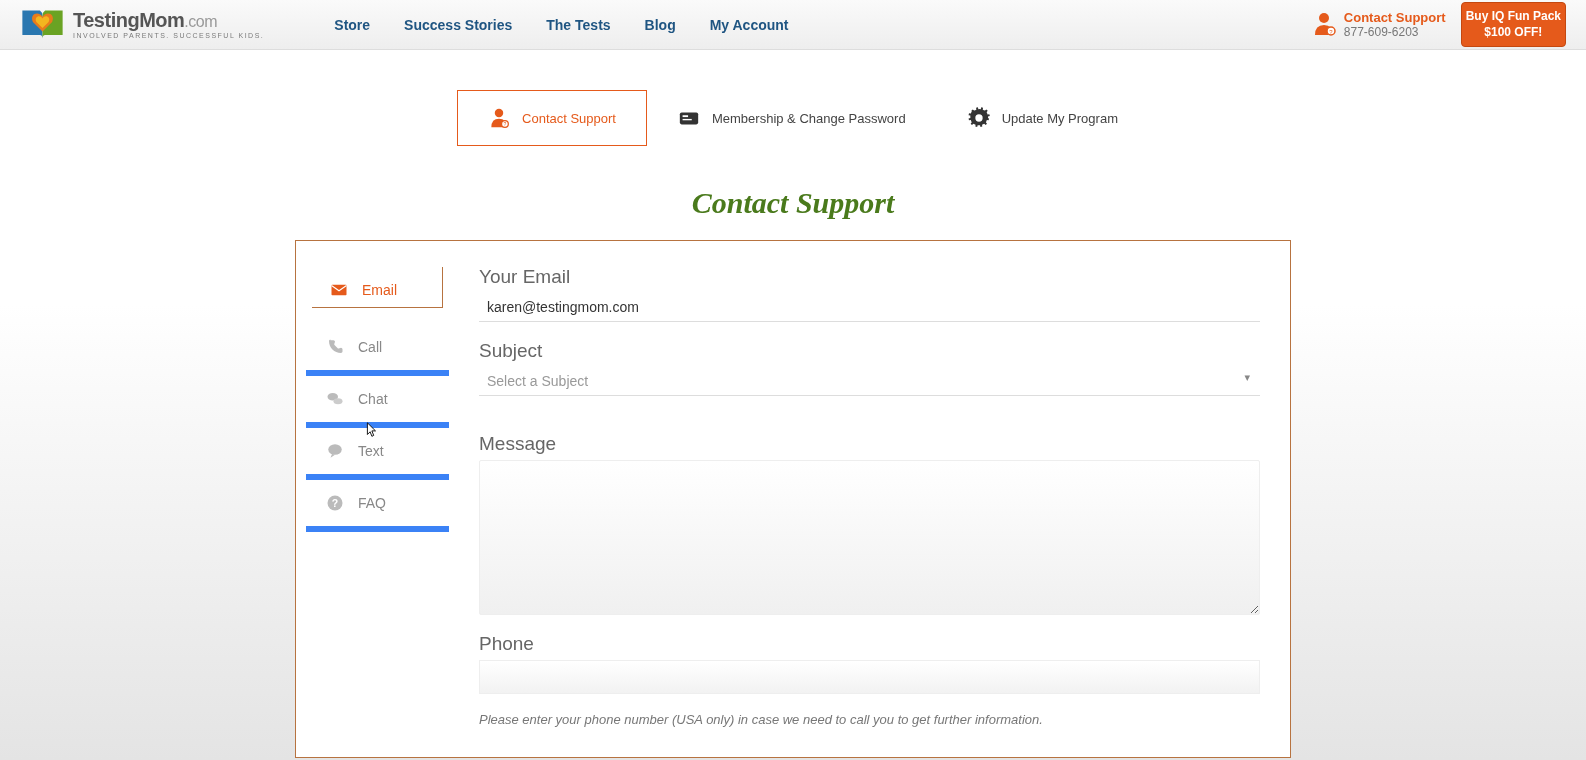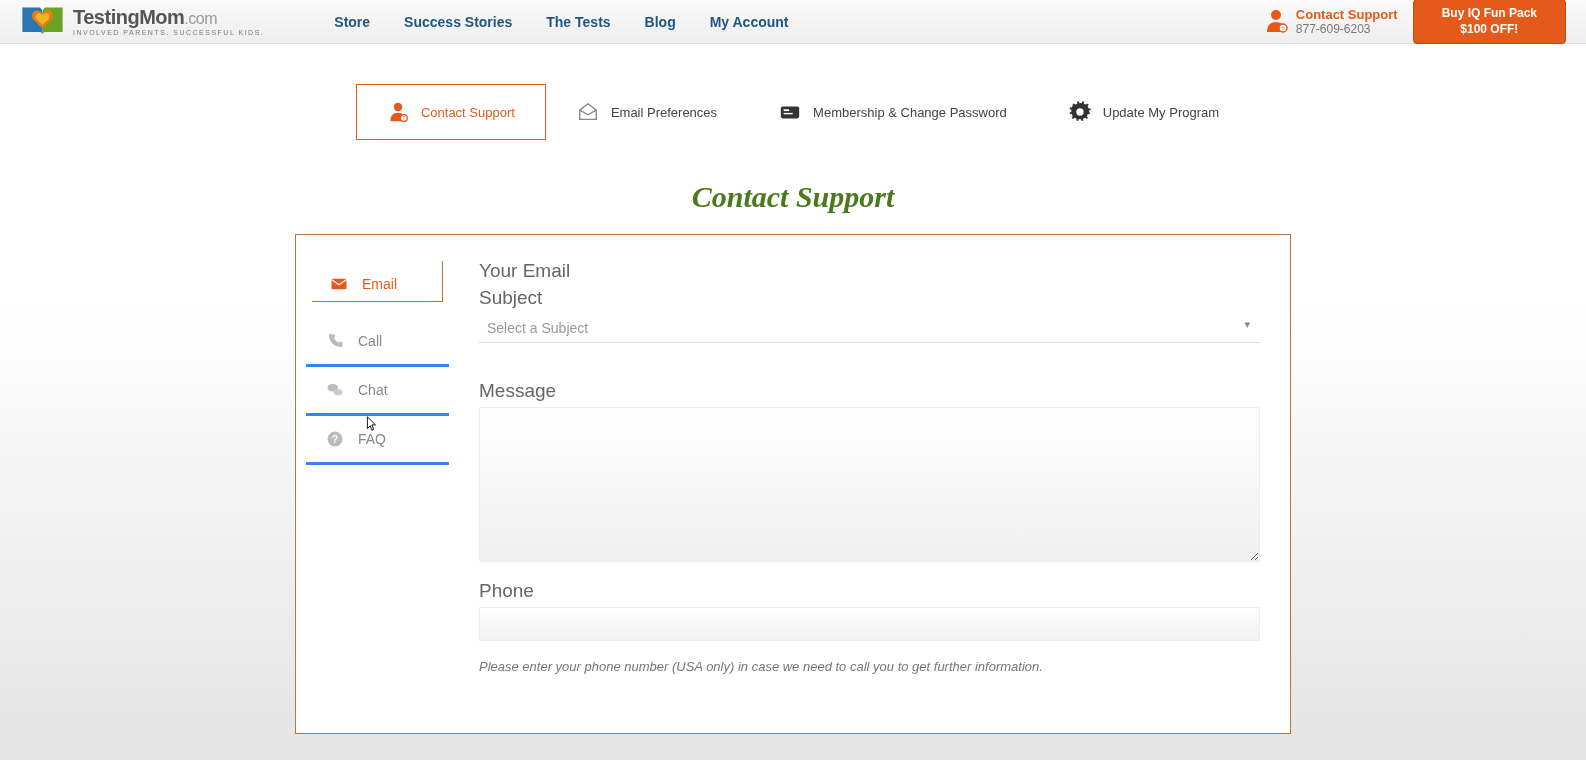--- a/index.html
+++ b/index.html
@@ -6,42 +6,42 @@
   body {
     font-family: "Segoe UI", Arial, sans-serif;
     background: linear-gradient(to bottom, #ffffff 0%, #ffffff 40%, #e4e4e4 100%);
     min-height: 760px;
     width: 1586px;
     color: #333;
   }
   .header {
     background: linear-gradient(to bottom, #fafafa, #eeeeee);
     border-bottom: 1px solid #ddd;
-    height: 44px;
+    height: 50px;
     display: flex;
     align-items: center;
     padding: 0 20px;
     position: relative;
   }
   .logo { display: flex; align-items: center; gap: 8px; cursor: pointer; }
   .logo-icon { width: 45px; height: 35px; }
   .logo-text { display: flex; flex-direction: column; line-height: 1; }
   .logo-main { font-size: 20px; font-weight: 600; color: #555; letter-spacing: -0.5px; }
   .logo-main .com { color: #999; font-weight: 400; font-size: 16px; }
   .logo-tag { font-size: 7px; letter-spacing: 1.5px; color: #7a7a7a; margin-top: 2px; }
   .nav { display: flex; gap: 34px; margin-left: 70px; }
   .nav a { color: #1f5582; font-size: 14px; font-weight: 600; text-decoration: none; cursor: pointer; }
   .header-right { margin-left: auto; display: flex; align-items: center; gap: 15px; }
   .contact-block { display: flex; align-items: center; gap: 8px; cursor: pointer; }
   .contact-texts { display: flex; flex-direction: column; line-height: 1.2; }
   .contact-texts .t1 { color: #e55a1b; font-size: 13px; font-weight: 600; }
   .contact-texts .t2 { color: #777; font-size: 12px; }
   .buy-btn {
     background: #e55a1b; color: #fff; border: 1px solid #c44810;
-    border-radius: 4px; padding: 6px 28px; font-size: 12px; font-weight: 700;
+    border-radius: 4px; padding: 6px 4px; font-size: 12px; font-weight: 700;
     text-align: center; line-height: 1.3; cursor: pointer;
   }
 
   .page { max-width: 1280px; margin: 0 auto; padding-top: 40px; }
 
   .tab-row { display: flex; justify-content: center; gap: 0; margin-left: 20px; }
   .tab-card {
     display: flex; align-items: center; gap: 12px;
     padding: 16px 30px; font-size: 13px; color: #444;
     cursor: pointer; border: 1px solid transparent;
@@ -56,21 +56,21 @@
   }
 
   .panel {
     margin: 20px auto 0; width: 996px; border: 1px solid #b77340;
     background: #fff; display: flex; min-height: 500px;
   }
   .side { width: 163px; padding-top: 10px; }
   .side-item {
     display: flex; align-items: center; gap: 14px;
     padding: 14px 20px; color: #888; font-size: 14px; cursor: pointer;
-    border-bottom: 3px solid #3b82f6; margin: 0 10px;
+    border-bottom: 6px solid #3b82f6; margin: 0 10px;
   }
   .side-item:last-child { border-bottom: none; }
   .side-item.active {
     color: #e55a1b; border: none; margin: 16px;
     border-right: 1px solid #b77340; border-bottom: 1px solid #b77340;
     padding: 14px 20px 8px 18px;
     position: relative; background: #fff;
   }
   .side-item.active::after {
     content: ""; position: absolute; right: -1px; top: -1px; bottom: -1px;
@@ -153,27 +153,20 @@
     <div class="tab-card active">
       <svg class="tab-icon" viewBox="0 0 24 26" fill="#e55a1b">
           <circle cx="12" cy="7" r="5"></circle>
           <path d="M3 24 Q3 14 12 14 Q21 14 21 24 Z"></path>
           <circle cx="19" cy="20" r="4" fill="#fff" stroke="#e55a1b" stroke-width="1.5"></circle>
           <text x="19" y="23" text-anchor="middle" font-size="6" fill="#e55a1b">?</text>
         </svg>
       <span>Contact Support</span>
     </div>
     <div class="tab-card">
-      <svg class="tab-icon" viewBox="0 0 24 24" fill="none" stroke="#888" stroke-width="1.5">
-          <path d="M3 10 L12 3 L21 10 L21 20 L3 20 Z"></path>
-          <path d="M3 10 L12 15 L21 10"></path>
-        </svg>
-      <span>Email Preferences</span>
-    </div>
-    <div class="tab-card">
       <svg class="tab-icon" viewBox="0 0 24 24" fill="#333">
           <rect x="2" y="6" width="20" height="13" rx="2"></rect>
           <rect x="5" y="9" width="6" height="2" fill="#fff"></rect>
           <rect x="5" y="13" width="10" height="1.5" fill="#fff"></rect>
         </svg>
       <span>Membership &amp; Change Password</span>
     </div>
     <div class="tab-card">
       <svg class="tab-icon" viewBox="0 0 24 24" fill="#333">
           <path d="M12 8a4 4 0 100 8 4 4 0 000-8zm9 4l2 .5-.5 2-2-.3a9 9 0 01-1 2.4l1.2 1.6-1.4 1.4-1.6-1.2a9 9 0 01-2.4 1l.3 2-2 .5-.5-2a9 9 0 01-2.6 0l-.5 2-2-.5.3-2a9 9 0 01-2.4-1l-1.6 1.2-1.4-1.4 1.2-1.6a9 9 0 01-1-2.4l-2 .3-.5-2 2-.5a9 9 0 010-2.6l-2-.5.5-2 2 .3a9 9 0 011-2.4L3.7 4.1l1.4-1.4 1.6 1.2a9 9 0 012.4-1l-.3-2 2-.5.5 2a9 9 0 012.6 0l.5-2 2 .5-.3 2a9 9 0 012.4 1l1.6-1.2 1.4 1.4-1.2 1.6a9 9 0 011 2.4l2-.3.5 2-2 .5a9 9 0 010 2.6z" fill="#333"></path>
@@ -202,32 +195,40 @@
       </div>
       <div class="side-item">
         <svg class="side-icon" viewBox="0 0 24 24" fill="#bbb">
             <ellipse cx="9" cy="9" rx="7" ry="5"></ellipse>
             <ellipse cx="16" cy="15" rx="6" ry="4" fill="#ccc"></ellipse>
           </svg>
         <span>Chat</span>
       </div>
       <div class="side-item">
         <svg class="side-icon" viewBox="0 0 24 24" fill="#bbb">
+            <ellipse cx="12" cy="10" rx="9" ry="7"></ellipse>
+            <path d="M8 16 L6 21 L12 17 Z"></path>
+          </svg>
+        <span>Text</span>
+      </div>
+      <div class="side-item">
+        <svg class="side-icon" viewBox="0 0 24 24" fill="#bbb">
             <circle cx="12" cy="12" r="10"></circle>
             <text x="12" y="17" text-anchor="middle" font-size="14" fill="#fff" font-weight="bold">?</text>
           </svg>
         <span>FAQ</span>
       </div>
       <svg class="cursor" viewBox="0 0 20 20" style="left:66px; top:180px;">
           <path d="M6 2 L6 15 L9 12 L11 17 L13 16 L11 11 L15 11 Z" fill="#fff" stroke="#000" stroke-width="1"></path>
         </svg>
     </div>
 
     <div class="form-area">
       <label>Your Email</label>
+      <input class="inp" type="text" value="karen@testingmom.com" style="">
 
       <label>Subject</label>
       <div class="sel-wrap">
         <select class="sel">
           <option>Select a Subject</option>
         </select>
       </div>
 
       <label>Message</label>
       <textarea class="ta" style=""></textarea>

